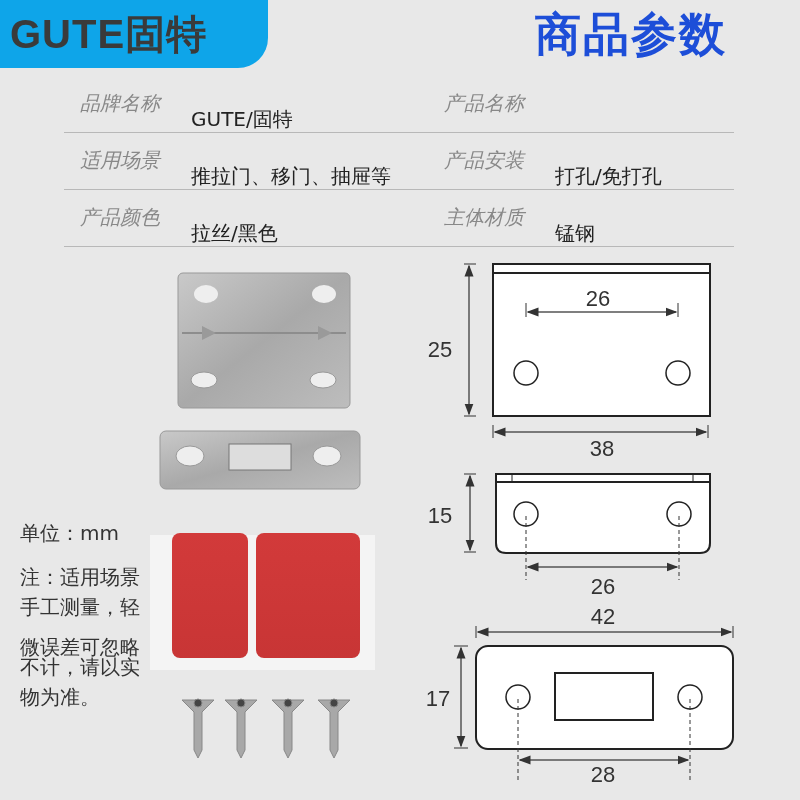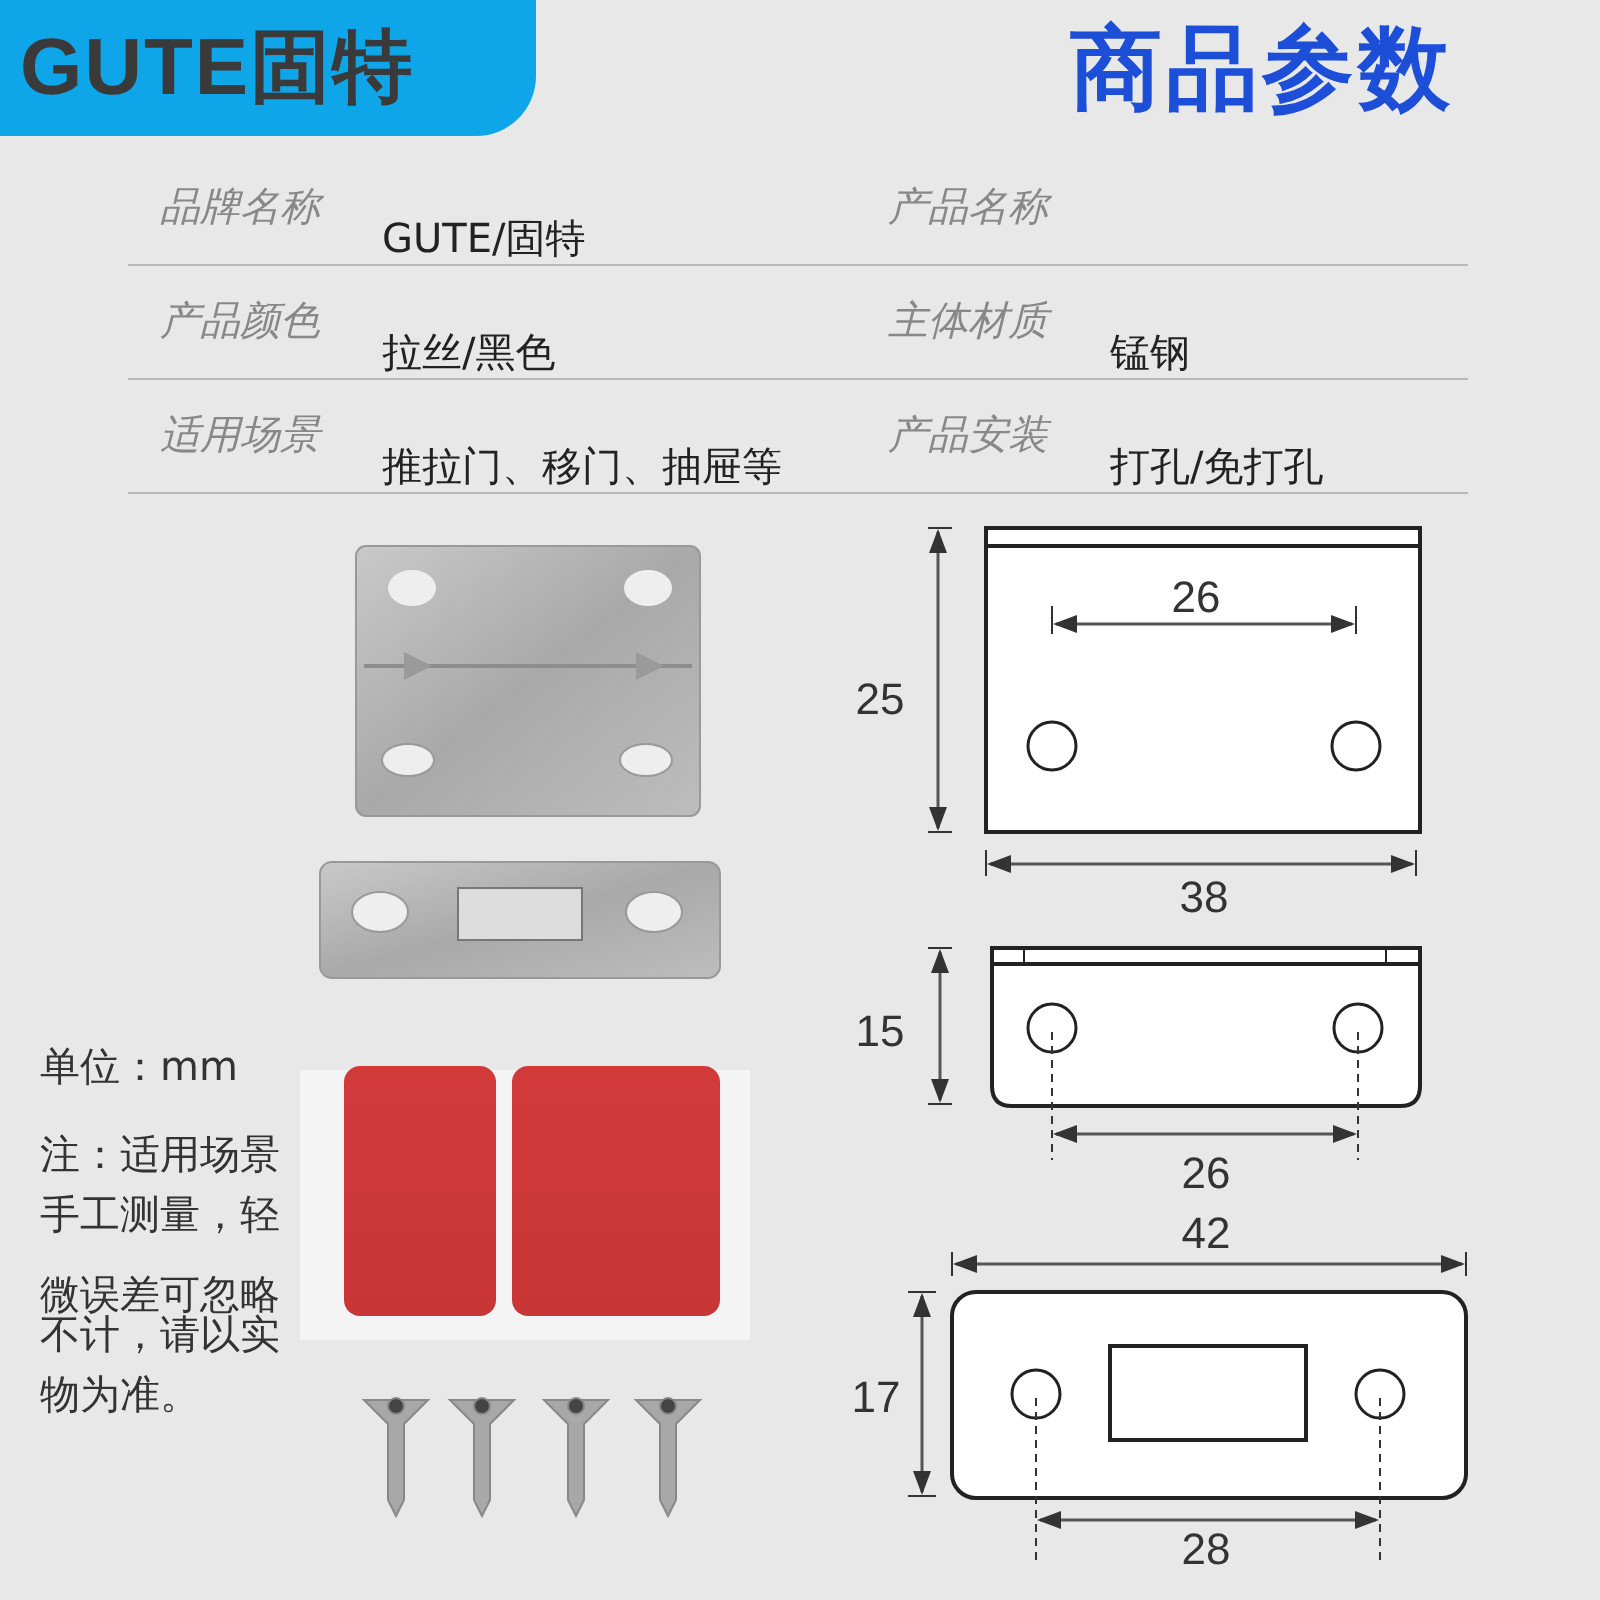--- a/index.html
+++ b/index.html
@@ -25,30 +25,30 @@
 </div>
 <div class="title">商品参数</div>
 
 <div class="spec-table">
   <div class="spec-row">
     <span class="lab l1">品牌名称</span>
     <span class="val v1">GUTE/固特</span>
     <span class="lab l2">产品名称</span>
   </div>
   <div class="spec-row">
+    <span class="lab l1">适用场景</span>
+    <span class="val v1">推拉门、移门、抽屉等</span>
+    <span class="lab l2">产品安装</span>
+    <span class="val v2">打孔/免打孔</span>
+  </div>
+  <div class="spec-row">
     <span class="lab l1">产品颜色</span>
     <span class="val v1">拉丝/黑色</span>
     <span class="lab l2">主体材质</span>
     <span class="val v2">锰钢</span>
-  </div>
-  <div class="spec-row">
-    <span class="lab l1">适用场景</span>
-    <span class="val v1">推拉门、移门、抽屉等</span>
-    <span class="lab l2">产品安装</span>
-    <span class="val v2">打孔/免打孔</span>
   </div>
 </div>
 
 <div class="note" style="top:518px">单位：mm</div>
 <div class="note" style="top:562px">注：适用场景</div>
 <div class="note" style="top:592px">手工测量，轻</div>
 <div class="note" style="top:632px">微误差可忽略</div>
 <div class="note" style="top:652px">不计，请以实</div>
 <div class="note" style="top:682px">物为准。</div>
 

